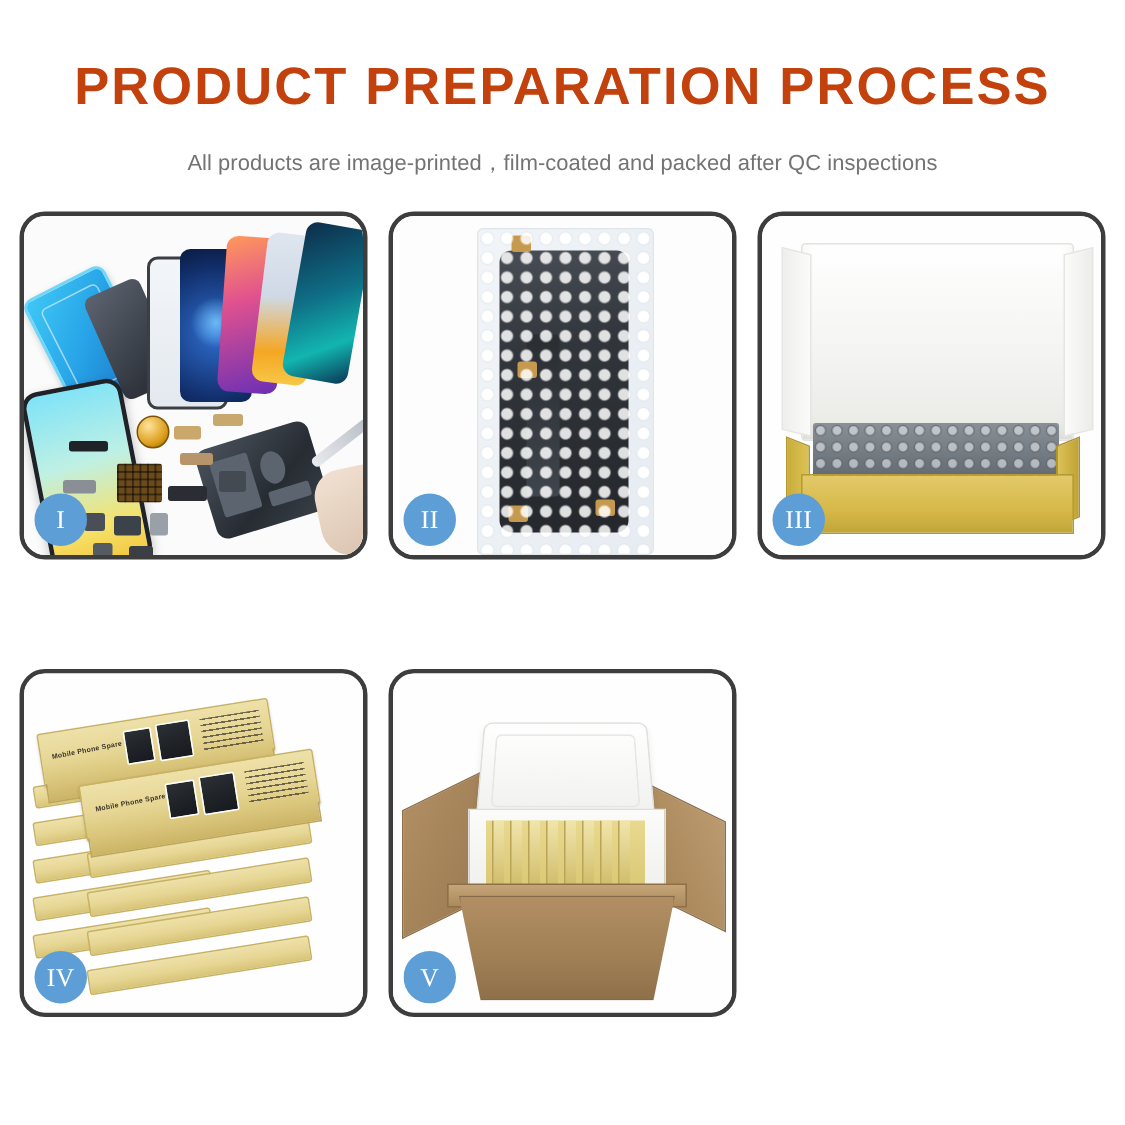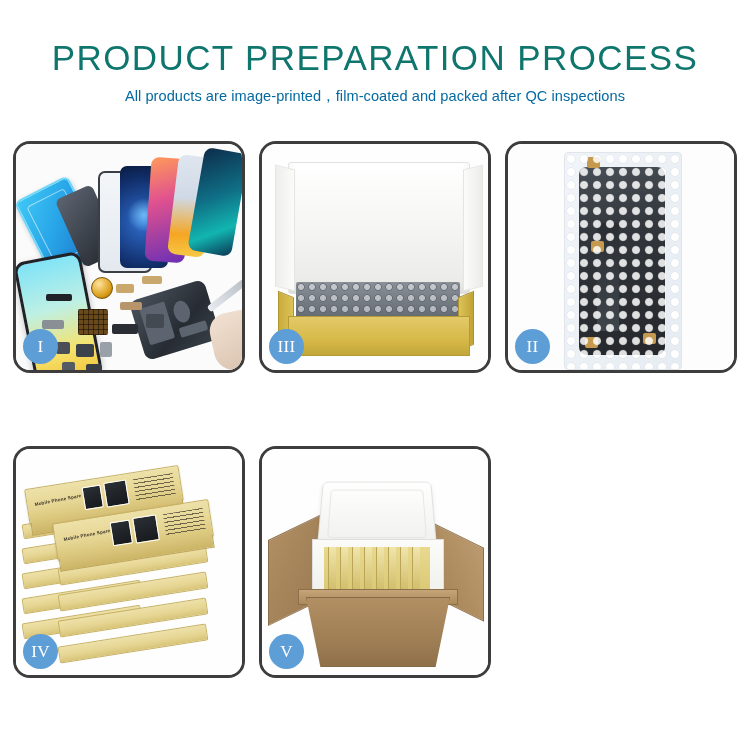--- a/index.html
+++ b/index.html
@@ -13,32 +13,32 @@
     font-family: "Liberation Sans", sans-serif;
     -webkit-font-smoothing: antialiased;
   }
 
   
   .header { position: absolute; left: 0; top: 0; width: 750px; text-align: center; }
   .title {
     margin: 0;
     padding-top: 38px;
     font-size: 35px;
-    font-weight: 400;
+    font-weight: 700;
     letter-spacing: 1.4px;
-    color: #0f766e;
+    color: #c2410c;
     font-family: "Liberation Sans", sans-serif;
     white-space: nowrap;
   }
   .subtitle {
-    margin: 0;
+    margin: 12px;
     padding-top: 9px;
     font-size: 14.6px;
     font-weight: 400;
-    color: #0369a1;
+    color: #737373;
     letter-spacing: 0.05px;
     white-space: nowrap;
   }
 
   
   .grid {
     position: absolute;
     left: 13px; top: 141px;
     width: 724px; height: 537px;
     display: grid;
@@ -424,43 +424,43 @@
       <div class="sm k"></div>
       <div class="sm l"></div>
       <div class="sm m"></div>
       <div class="screwdriver"></div>
       <div class="hand"></div>
     </div>
     <div class="badge">I</div>
   </div>
 
   <div class="panel">
-    <div class="panel-inner p3">
-      <div class="b3-lid"></div>
-      <div class="b3-fill"></div>
-      <div class="b3-left"></div>
-      <div class="b3-right"></div>
-      <div class="b3-front"></div>
-    </div>
-    <div class="badge">III</div>
-  </div>
-
-  <div class="panel">
     <div class="panel-inner p2">
       <div class="bubble-bag">
         <div class="screen-inside"></div>
         <div class="flex-strip"></div>
         <div class="conn c1"></div>
         <div class="conn c2"></div>
         <div class="conn c3"></div>
         <div class="conn c4"></div>
         <div class="bubble-overlay"></div>
       </div>
     </div>
     <div class="badge">II</div>
+  </div>
+
+  <div class="panel">
+    <div class="panel-inner p3">
+      <div class="b3-lid"></div>
+      <div class="b3-fill"></div>
+      <div class="b3-left"></div>
+      <div class="b3-right"></div>
+      <div class="b3-front"></div>
+    </div>
+    <div class="badge">III</div>
   </div>
 
   <div class="panel">
     <div class="panel-inner p4">
       <div class="stack">
 
         <div class="kbox" style="left:6px; top:66px; width:118px; height:13px; transform:rotate(-9deg);"></div>
         <div class="kbox" style="left:6px; top:90px; width:118px; height:14px; transform:rotate(-9deg);"></div>
         <div class="kbox" style="left:6px; top:115px; width:118px; height:14px; transform:rotate(-9deg);"></div>
         <div class="kbox" style="left:6px; top:140px; width:118px; height:14px; transform:rotate(-9deg);"></div>

